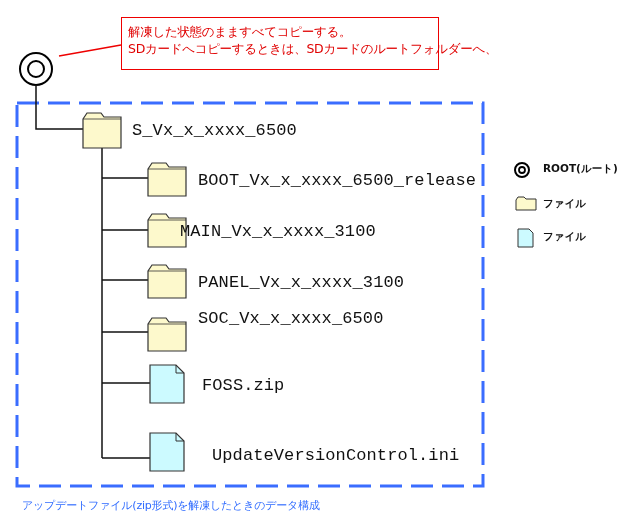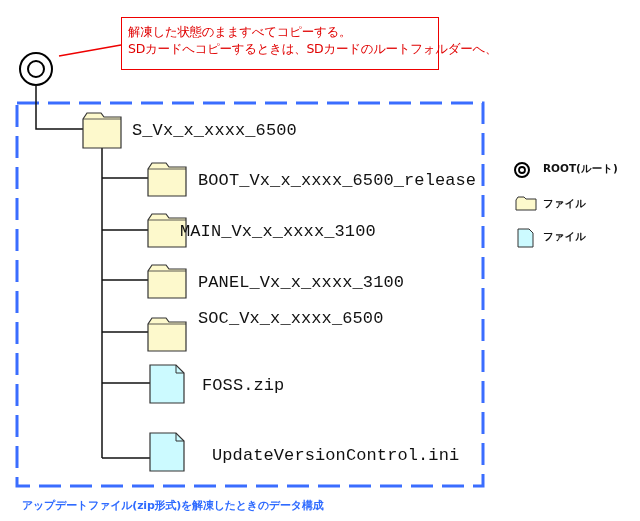--- a/index.html
+++ b/index.html
@@ -18,21 +18,21 @@
     .callout div { white-space: nowrap; }
 
     .label {
       position: absolute; color: #111; font-size: 17px; white-space: nowrap;
       font-family: Liberation Mono, monospace; letter-spacing: 0.1px;
     }
     .legend-label {
       position: absolute; color: #111; font-size: 10.5px; font-weight: bold; white-space: nowrap;
     }
     .caption {
-      position: absolute; left: 22px; top: 498px; color: #2f6bff; font-weight: bold;
+      position: absolute; left: 22px; top: 498px; color: #2f6bff; font-weight: normal;
       font-size: 11px; white-space: nowrap; letter-spacing: -0.2px; text-align: right;
     }
   </style>
 </head>
 <body>
 
 <svg class="canvas" width="640" height="521">
 
   <rect x="17" y="103" width="466" height="383" fill="none" stroke="#3a6dff" stroke-width="3" stroke-dasharray="22,9"></rect>
 

